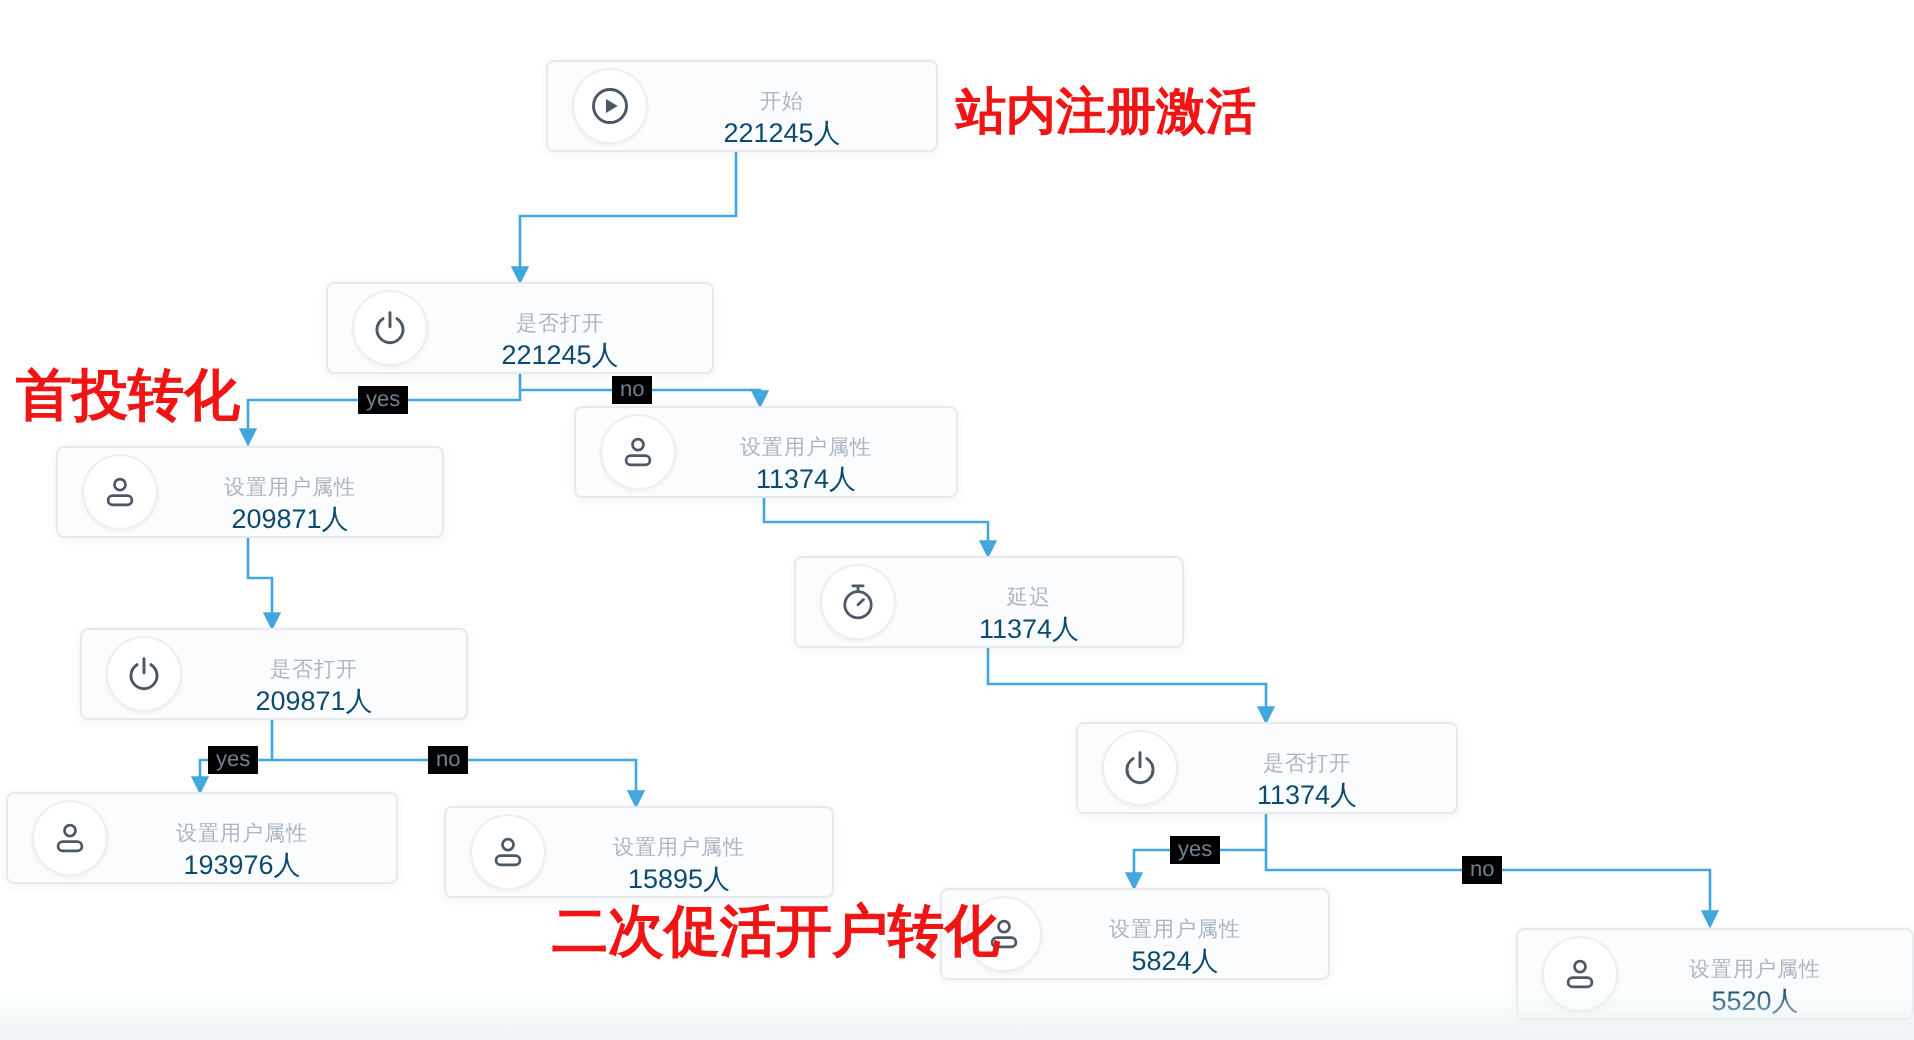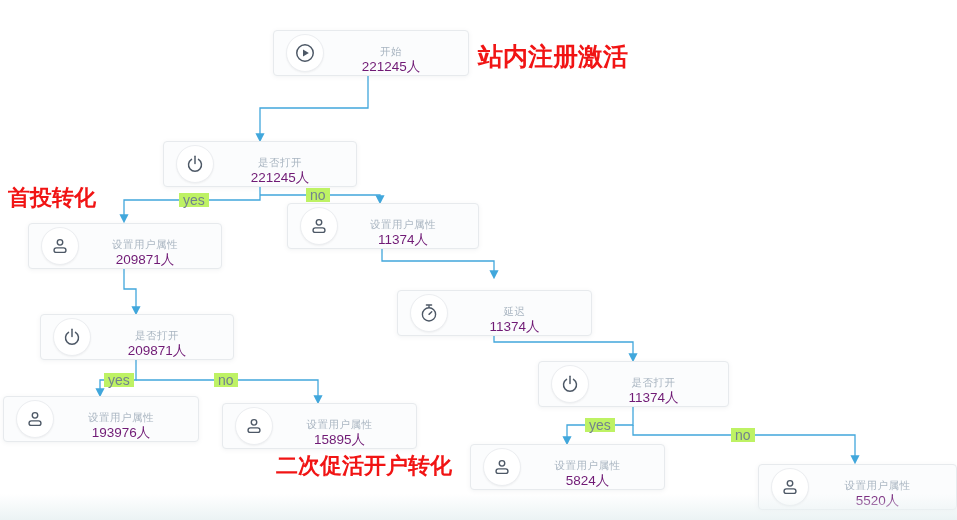--- a/index.html
+++ b/index.html
@@ -29,31 +29,31 @@
     position:absolute;left:46px;right:6px;top:0;bottom:0;
     display:flex;flex-direction:column;align-items:center;justify-content:center;
     pointer-events:none;
   }
   .node-label{
     font-size:10.5px;line-height:12px;color:#a9b5c1;letter-spacing:0.5px;
     white-space:nowrap;
     margin-top:14px;
   }
   .node-count{
-    font-size:13.5px;line-height:16px;color:#701a75;margin-top:2px;
+    font-size:13.5px;line-height:16px;color:#0c4a6e;margin-top:2px;
     white-space:nowrap;
   }
   .edge-label{
     position:absolute;
-    font-size:14px;line-height:14px;color:#72828d;
-    background:#bef264;padding:0 4px;white-space:nowrap;
+    font-size:11px;line-height:14px;color:#72828d;
+    background:#000000;padding:0 4px;white-space:nowrap;
   }
   .annotation{
     position:absolute;
-    font-size:22px;line-height:28px;font-weight:bold;color:#f11414;
+    font-size:28px;line-height:28px;font-weight:bold;color:#f11414;
     white-space:nowrap;
   }
   .annotation-big{font-size:25px;text-align:center;}
   .bottom-fade{
     position:absolute;left:0;right:0;bottom:0;height:26px;
     background:linear-gradient(to bottom, rgba(236,244,245,0), #ebf3f4);
   }
 </style>
 </head>
 <body>
@@ -138,21 +138,21 @@
           <path d="M8.2 6.9 a7.1 7.1 0 1 0 7.6 0" fill="none" stroke="#4d5866" stroke-width="1.6" stroke-linecap="round"></path>
           <line x1="12" y1="3.6" x2="12" y2="11.4" stroke="#4d5866" stroke-width="1.6" stroke-linecap="round"></line>
         </svg>
     </span>
     <div class="node-text">
       <div class="node-label">是否打开</div>
       <div class="node-count">209871人</div>
     </div>
   </div>
 
-  <div class="node" style="left:397px;top:290px;width:193px">
+  <div class="node" style="left:397px;top:278px;width:193px">
     <span class="icon-circle">
       <svg viewBox="0 0 24 24">
           <circle cx="12" cy="13.5" r="7.2" fill="none" stroke="#4d5866" stroke-width="1.5"></circle>
           <line x1="9.2" y1="3.2" x2="14.8" y2="3.2" stroke="#4d5866" stroke-width="1.6" stroke-linecap="round"></line>
           <line x1="12" y1="3.6" x2="12" y2="6.2" stroke="#4d5866" stroke-width="1.5"></line>
           <line x1="12" y1="13.5" x2="15" y2="10.7" stroke="#4d5866" stroke-width="1.5" stroke-linecap="round"></line>
         </svg>
     </span>
     <div class="node-text">
       <div class="node-label">延迟</div>

